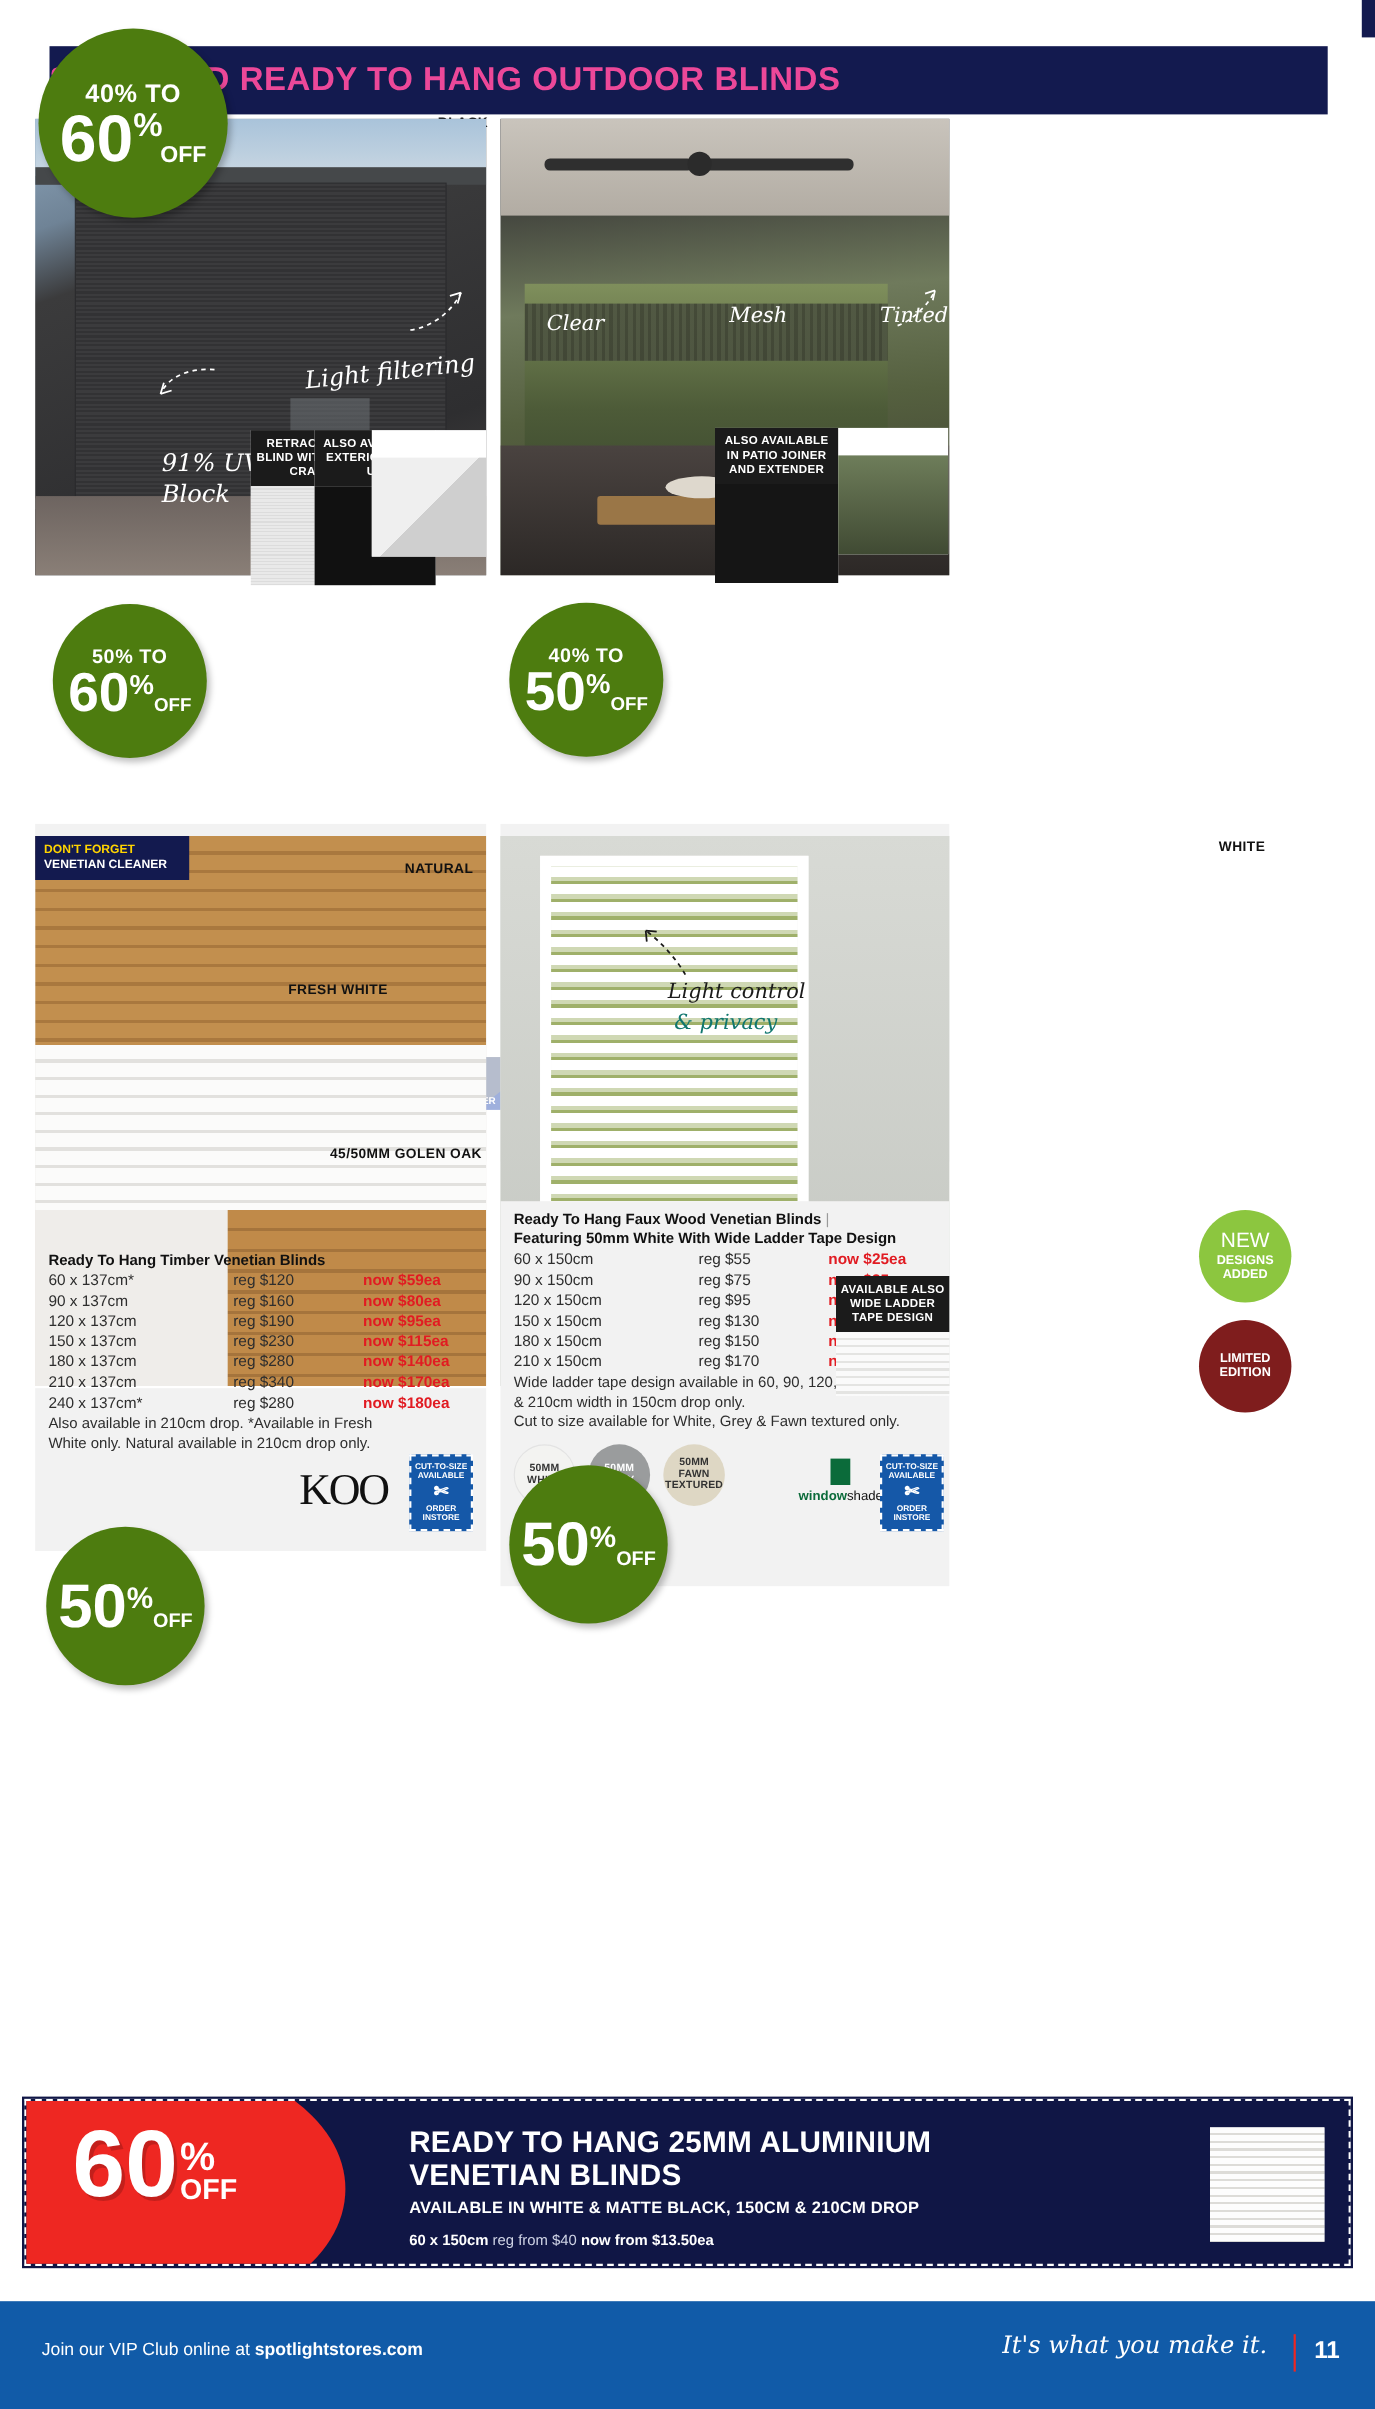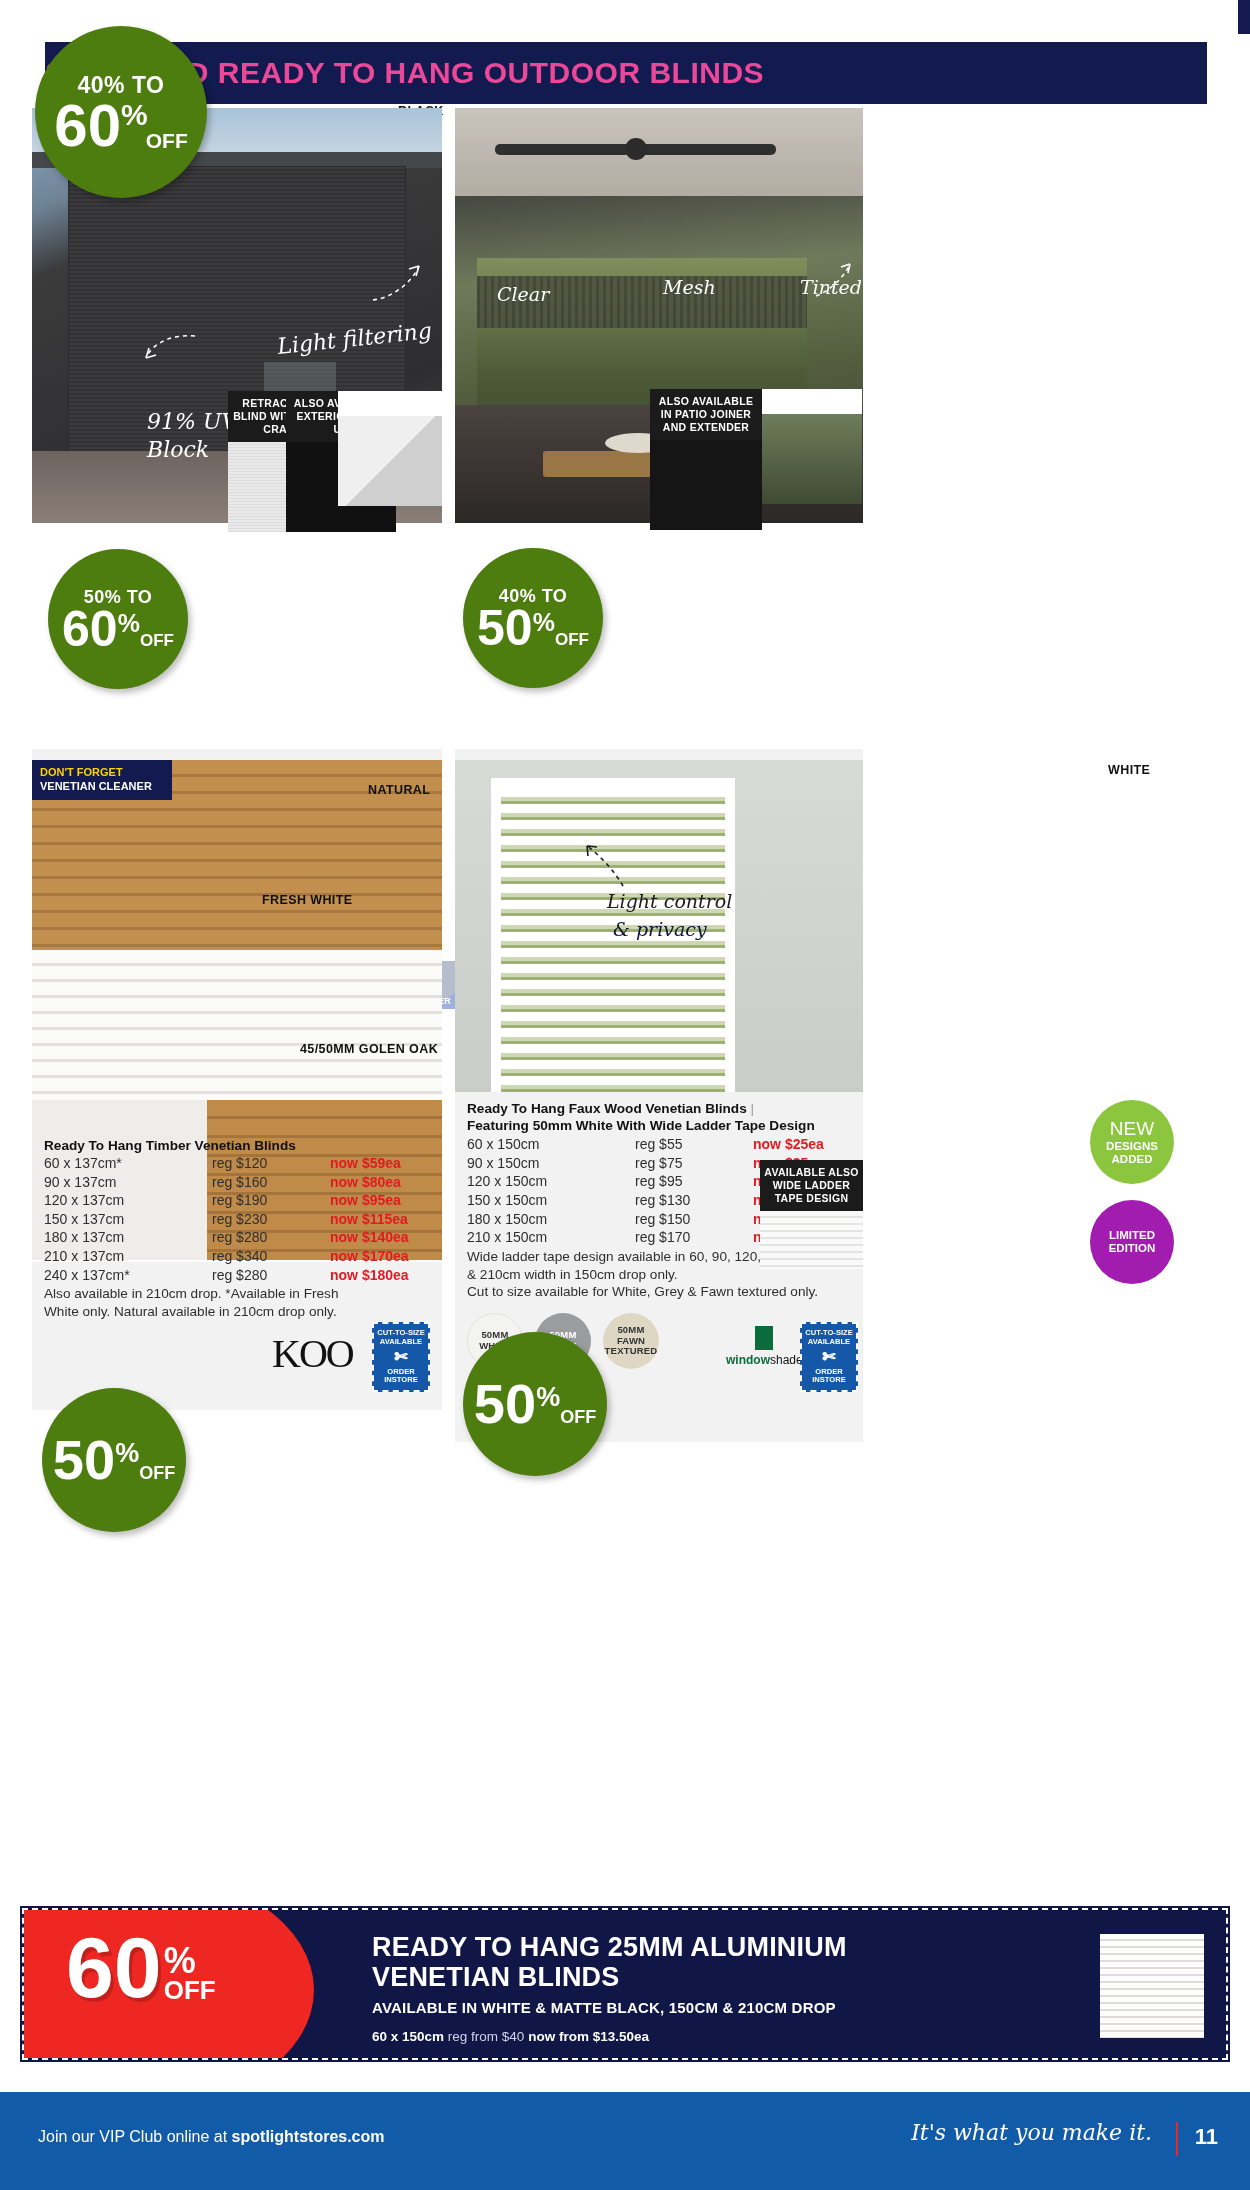--- a/index.html
+++ b/index.html
@@ -168,21 +168,21 @@
     position:absolute; left:32px; top:760px; width:140px; z-index:16; background:#131a4f; color:#fff;
     font-size:11px; font-weight:800; line-height:1.25; padding:6px 8px;
   }
   .dontforget .y { color:#ffd400; }
 
   .badge-circ { position:absolute; border-radius:50%; color:#fff; display:flex; flex-direction:column;
     align-items:center; justify-content:center; text-align:center; z-index:18; }
   .badge-new { left:1090px; top:1100px; width:84px; height:84px; background:#8cc63f; }
   .badge-new .b1 { font-size:19px; font-weight:400; line-height:1;}
   .badge-new .b2 { font-size:11.5px; font-weight:800; line-height:1.1; margin-top:2px;}
-  .badge-lim { left:1090px; top:1200px; width:84px; height:84px; background:#a21caf;}
+  .badge-lim { left:1090px; top:1200px; width:84px; height:84px; background:#7f1d1d;}
   .badge-lim .b1 { font-size:11.5px; font-weight:800; line-height:1.15;}
 
   
   .promo {
     position:absolute; left:22px; top:1908px; width:1206px; height:152px;
     background:#101645; border:2px dashed #ffffff; outline:2px solid #101645;
     overflow:hidden;
   }
   .promo-oval { position:absolute; left:-70px; top:-40px; width:360px; height:240px; border-radius:50%; background:#ee2722;}
   .promo-pct { position:absolute; left:42px; top:22px; display:flex; align-items:flex-end; color:#fff; z-index:3;}
@@ -452,21 +452,21 @@
     </div>
   </div>
 
   <div class="photo photo-4">
     <div class="ph4-wall"></div>
     <div class="ph4-frame">
       <div class="ph4-slats"></div>
     </div>
     <div class="ph4-plant"></div>
     <div class="script-3" style="left:152px; top:130px; color:#1b1b1b;">Light control</div>
-    <div class="script-3" style="left:158px; top:158px; color:#0f172a;">&amp; privacy</div>
+    <div class="script-3" style="left:158px; top:158px; color:#0f766e;">&amp; privacy</div>
     <svg class="arrowcurve" style="left:126px; top:78px; width:48px; height:52px; stroke:#1b1b1b;" viewBox="0 0 48 52">
       <path d="M42 48 C34 34, 20 18, 6 8"></path>
       <path d="M6 8 l10 1 M6 8 l1 10" stroke-dasharray="0"></path>
     </svg>
   </div>
   <div class="label-tag" style="left:1108px; top:763px;">WHITE</div>
 
   <div class="badge-circ badge-new">
     <div class="b1">NEW</div>
     <div class="b2">DESIGNS ADDED</div>

